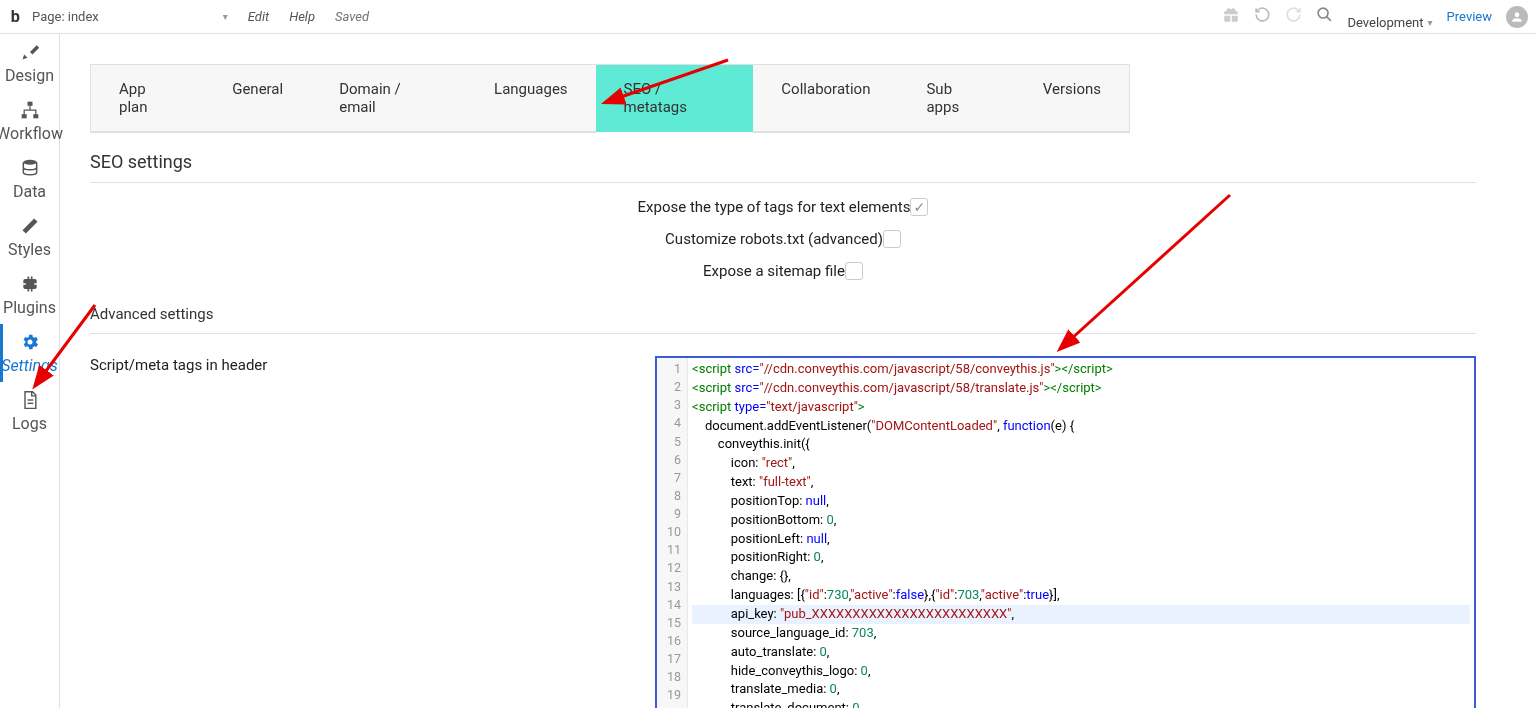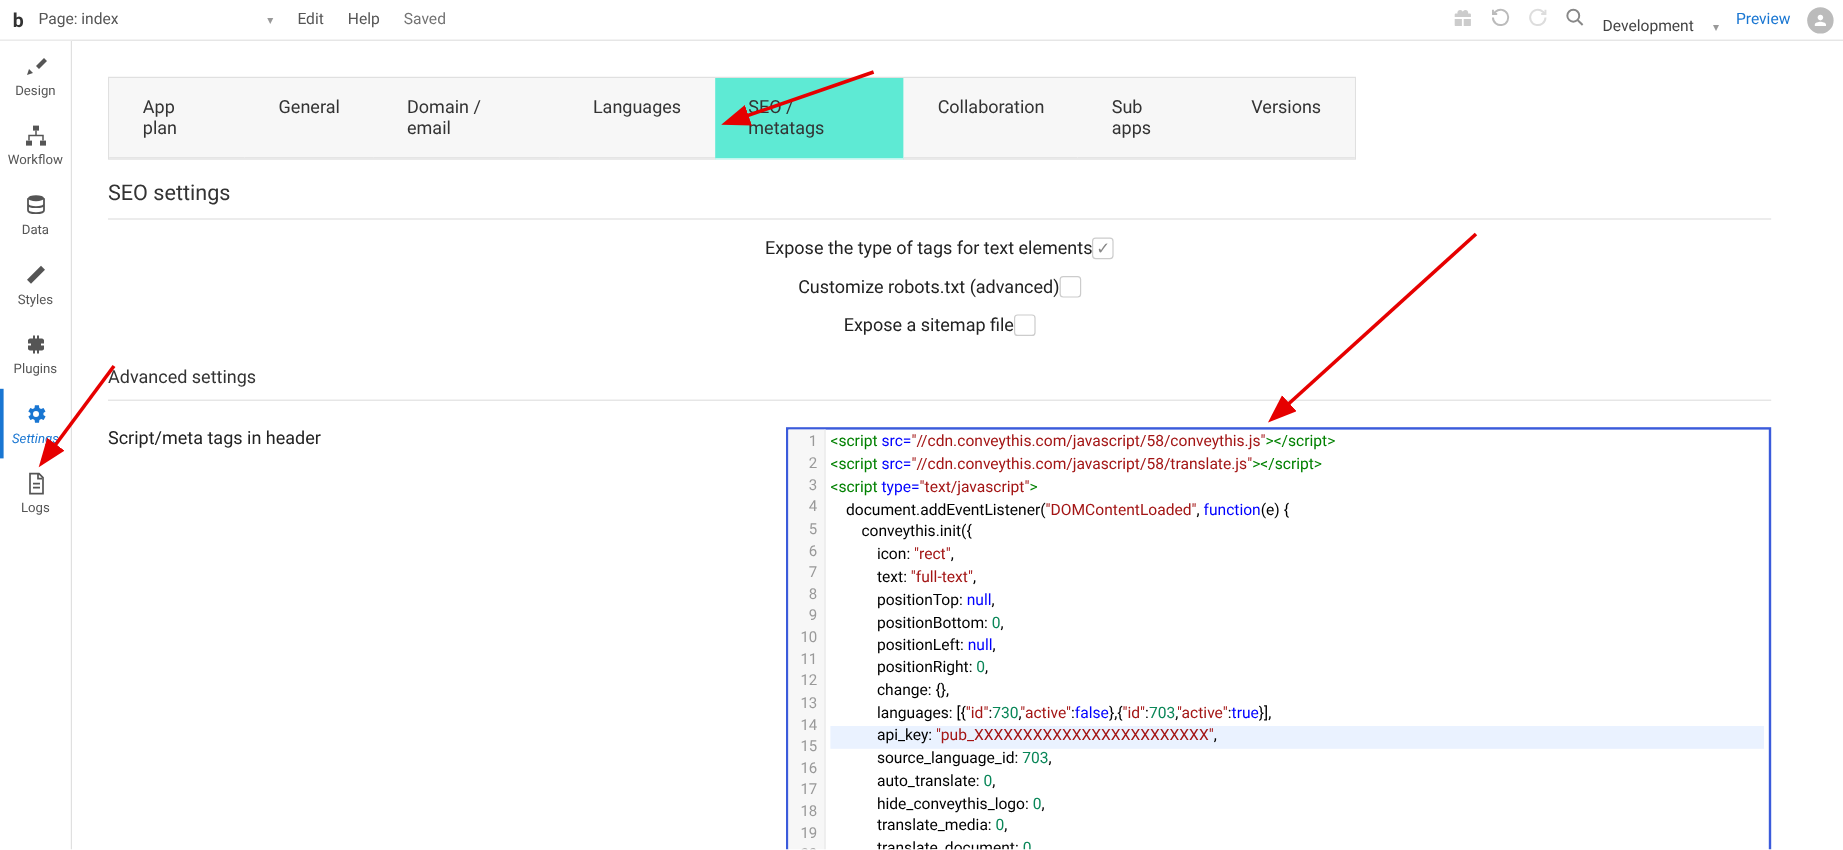--- a/index.html
+++ b/index.html
@@ -1,31 +1,31 @@
 <!DOCTYPE html>
 <html><head>
 <meta charset="utf-8">
 <style>
 * { margin: 0; padding: 0; box-sizing: border-box; font-family: -apple-system, BlinkMacSystemFont, "Segoe UI", Roboto, Arial, sans-serif; }
 body { width: 1536px; height: 708px; background: #fff; overflow: hidden; position: relative; }
 .topbar { height: 34px; border-bottom: 1px solid #e0e0e0; display: flex; align-items: center; padding: 0 8px; font-size: 13px; color: #555; }
 .logo-b { width: 18px; height: 18px; margin-right: 6px; display:flex; align-items:center; justify-content:center; font-weight:bold; color:#333; font-size:16px;}
 .page-sel { display: flex; align-items: center; gap: 4px; }
 .page-sel .caret { color: #999; font-size: 10px; margin-left: 120px;}
-.top-menu { margin-left: 20px; display: flex; gap: 20px; align-items: center; }
+.top-menu { margin-left: 20px; display: flex; gap: 20px; align-items: center; font-style: italic; }
 .top-menu span { cursor: pointer; }
 .saved-label { color: #737373; }
 .top-right { margin-left: auto; display: flex; align-items: center; gap: 14px; color: #999; }
 .top-right .icon { font-size: 16px; }
-.dev-drop { color: #444; display:flex; align-items:center; gap:16px;margin-top:12px;}
+.dev-drop { color: #444; display:flex; align-items:center; gap:4px;margin-top:12px;}
 .preview-link { color: #1976d2; cursor: pointer; }
 .avatar-circle { width: 22px; height: 22px; border-radius: 50%; background: #bbb; display:flex; align-items:center; justify-content:center; }
 .avatar-circle svg { fill:#fff; width:14px; height:14px;}
 .sidebar { position: absolute; left: 0; top: 34px; width: 60px; height: calc(100% - 34px); border-right: 1px solid #e0e0e0; background: #fff; }
-.side-item { height: 58px; display: flex; flex-direction: column; align-items: center; justify-content: center; font-size: 11px; color: #555; cursor: pointer; gap:4px;}
+.side-item { height: 58px; display: flex; flex-direction: column; align-items: center; justify-content: center; font-size: 16px; color: #555; cursor: pointer; gap:4px;}
 .side-item.active { color: #1976d2; font-style: italic; }
 .side-item.active svg { fill: #1976d2; }
 .side-item svg { width: 20px; height: 20px; fill: #555; }
 .active-marker { position:absolute; left:0; width:3px; height:58px; background:#1976d2; top:290px;}
 .main { position: absolute; left: 60px; top: 34px; right: 0; bottom: 0; padding: 30px 0 0 30px; overflow:hidden;}
 .tabs { display: flex; border: 1px solid #e0e0e0; border-bottom: 1px solid #e0e0e0; width: 1040px; background: #f7f7f7;}
 .tab { padding: 15px 28px; font-size: 15px; color: #333; border-right: 0; background: #f7f7f7; cursor: pointer; }
 .tab.active { background: #5eead4; border-bottom: 1px solid #fff; margin-bottom:-1px;}
 .tabs .tab:not(.active){ border-bottom:1px solid #e0e0e0;}
 .section-head { font-size: 18px; color: #333; margin: 18px 0 8px 0; border-bottom:1px solid #e0e0e0; padding-bottom:10px; width: calc(100% - 60px);}

